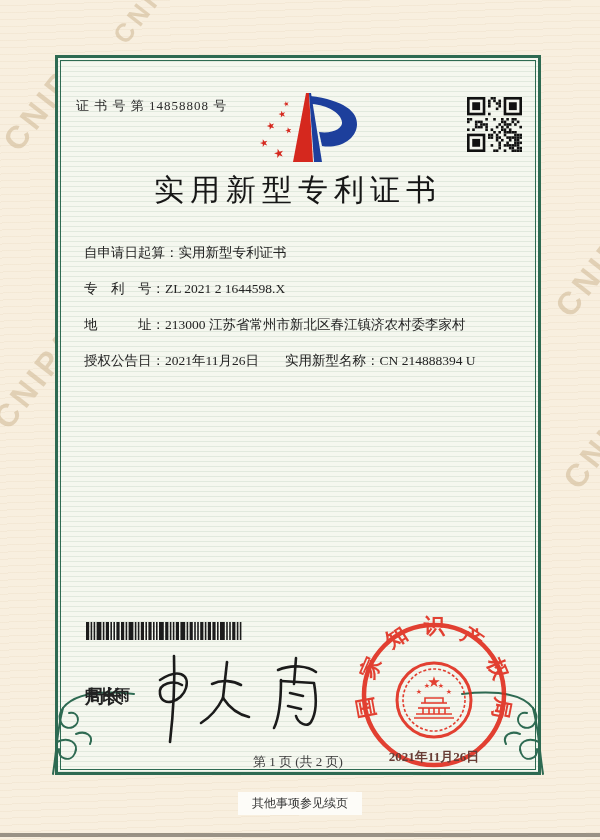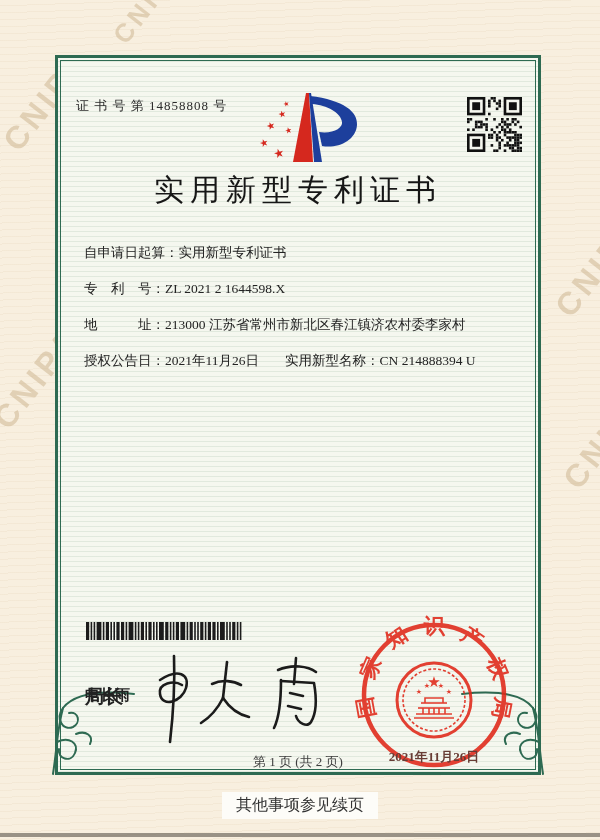--- a/index.html
+++ b/index.html
@@ -44,21 +44,21 @@
   }
   #body-text p{margin:0; text-indent:2em;}
   #barcode{position:absolute; left:84px; top:621px;}
   #officer-title{position:absolute; left:85px; top:684px; font-size:19px; font-weight:bold; color:#222;}
   #officer-name{position:absolute; left:85px; top:686px; font-size:15px; font-weight:bold; color:#222;}
   #signature{position:absolute; left:130px; top:650px;}
   #seal{position:absolute; left:353px; top:614px;}
   #page-num{position:absolute; left:55px; top:753px; width:486px; text-align:center; font-size:13px; color:#3d3d3d;}
   #cont-note{
     position:absolute; left:50%; transform:translateX(-50%); top:792px;
-    background:#fdfcf8; padding:3px 14px; font-size:16px; color:#333; white-space:nowrap;
+    background:#fdfcf8; padding:3px 14px; font-size:12px; color:#333; white-space:nowrap;
   }
   .scan-edge{position:absolute; left:0; right:0; bottom:3px; height:4px; background:#4a463c; opacity:.55;}
 </style>
 </head>
 <body>
 
 <div id="page">
 
   <span class="wm" style="left:-12px; top:82px;">CNIPA</span>
   <span class="wm" style="left:-22px; top:360px;">CNIPA</span>

